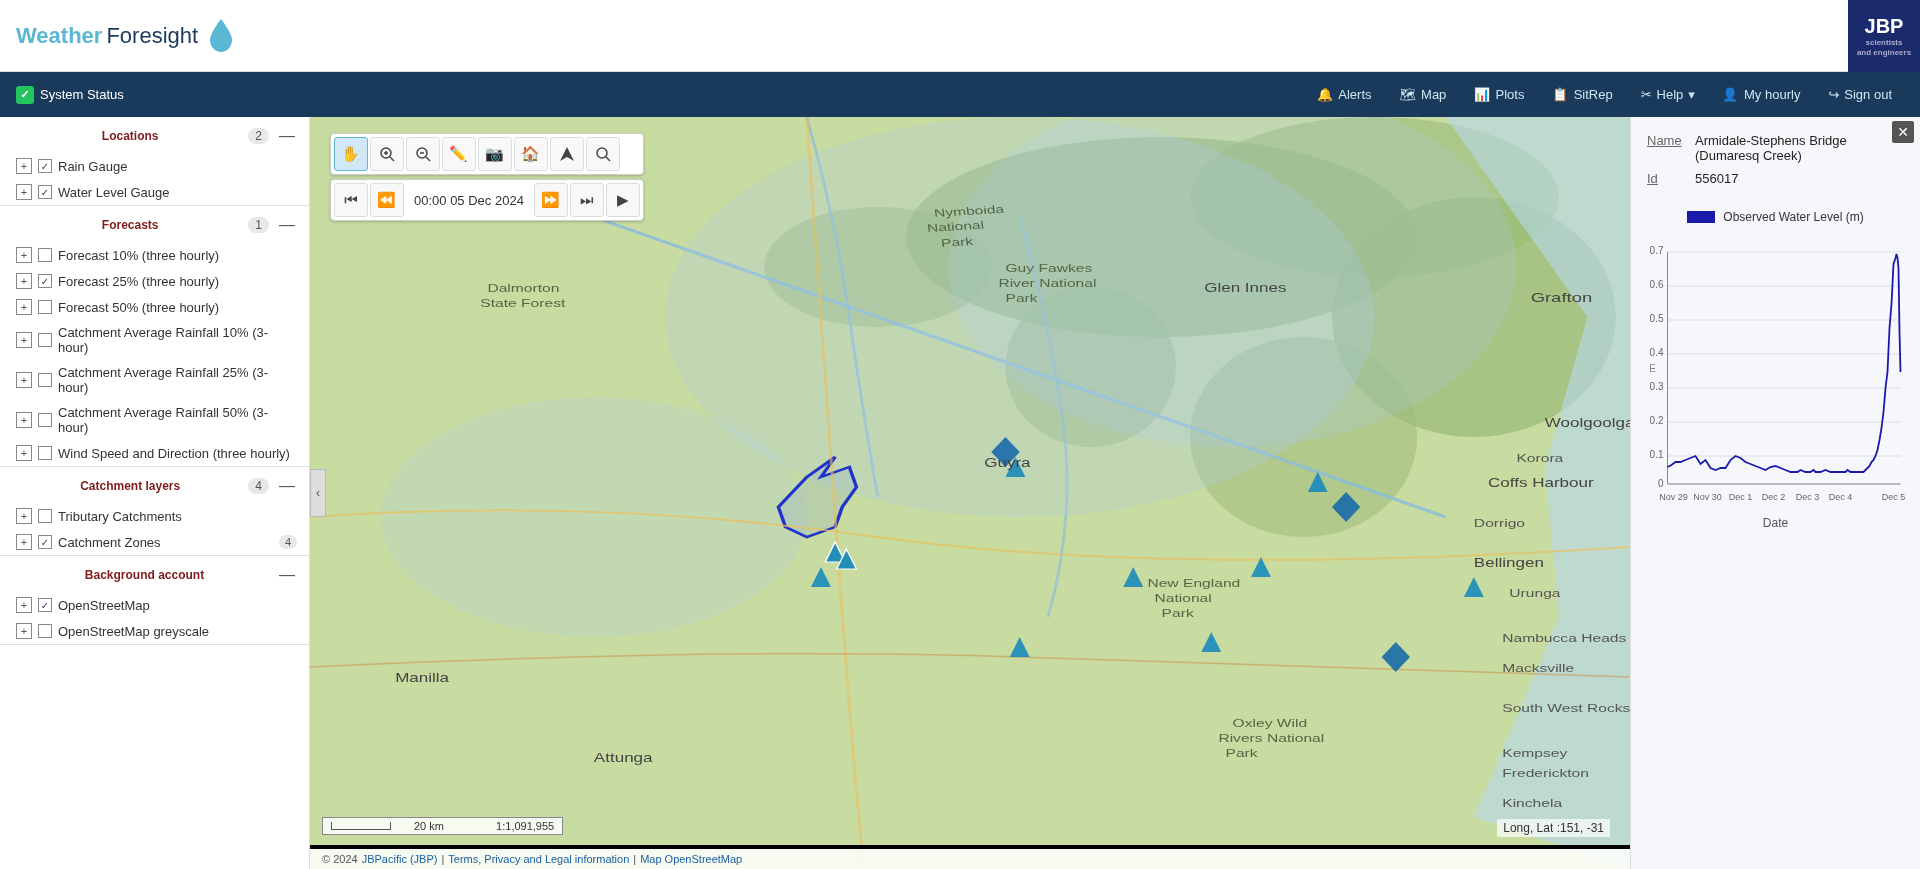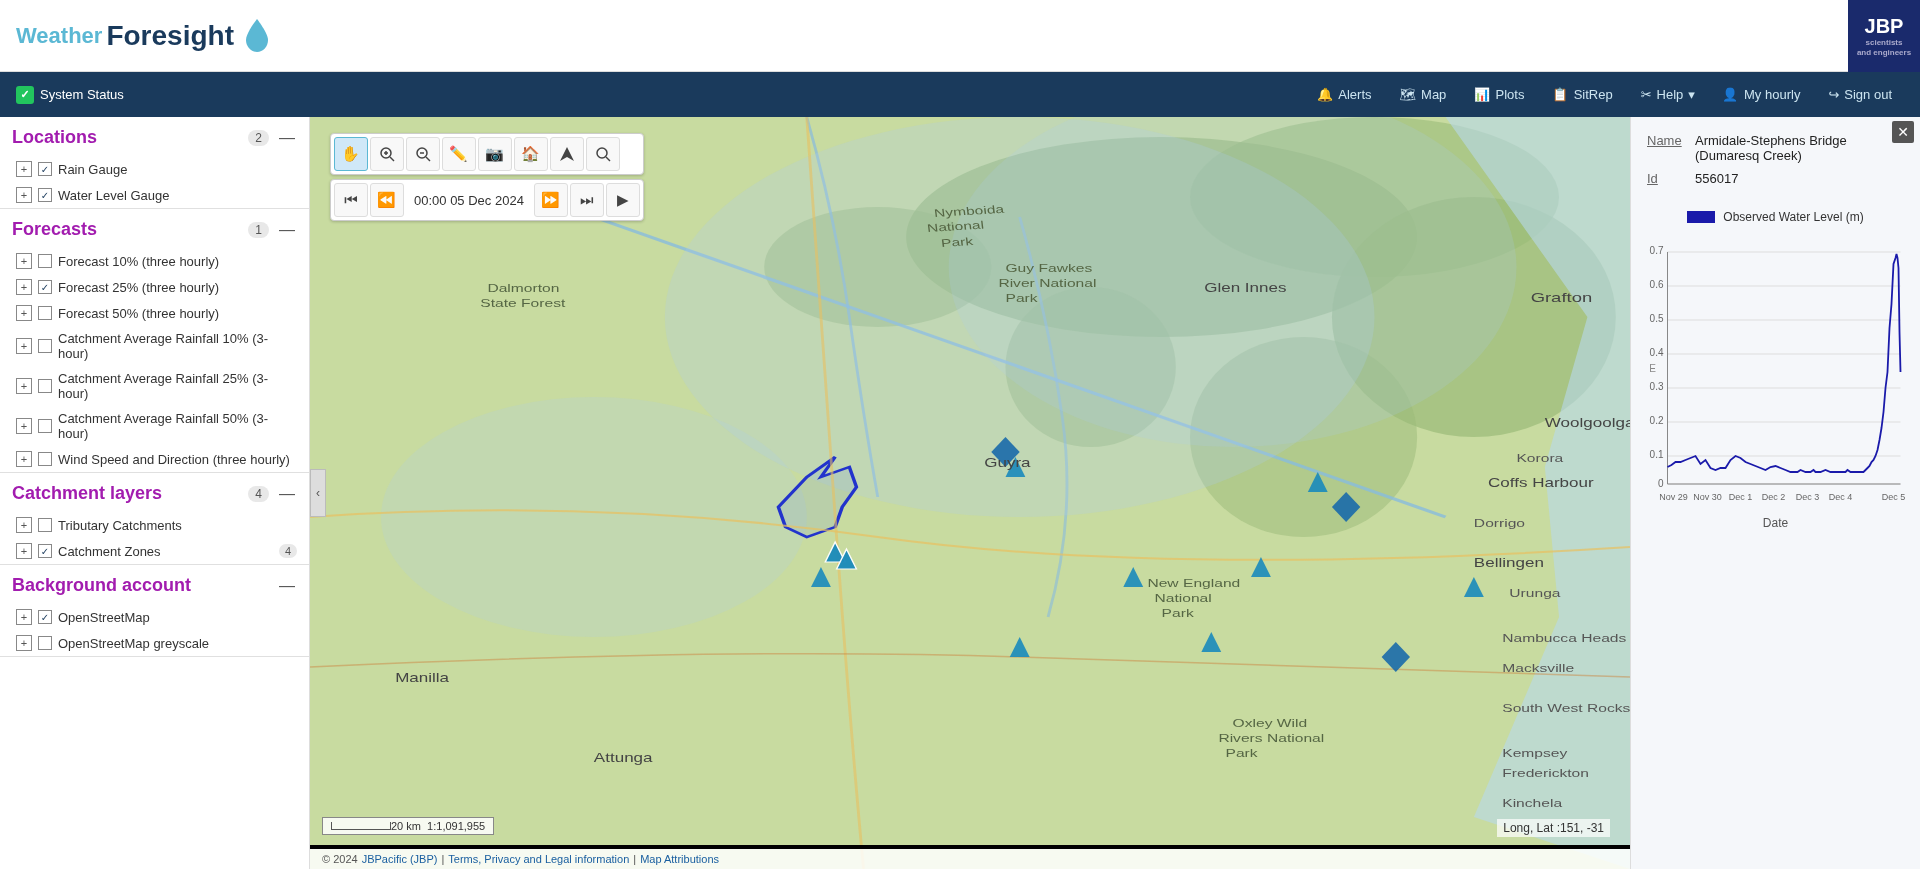--- a/index.html
+++ b/index.html
@@ -14,21 +14,21 @@
       padding: 0 16px;
       border-bottom: 1px solid #ddd;
       position: relative;
     }
     #logo {
       display: flex;
       align-items: center;
       gap: 4px;
     }
     .logo-text-weather { color: #5bb8d4; font-size: 22px; font-weight: bold; }
-    .logo-text-foresight { color: #1a3a5c; font-size: 28px; font-weight: bold; }
+    .logo-text-foresight { color: #1a3a5c; font-size: 22px; font-weight: normal; }
     .jbp-logo {
       position: absolute;
       right: 0;
       top: 0;
       width: 72px;
       height: 72px;
       background: #1a2a6c;
       display: flex;
       flex-direction: column;
       align-items: center;
@@ -96,23 +96,24 @@
     }
     .section-header {
       display: flex;
       align-items: center;
       padding: 10px 12px 8px 12px;
       background: #fff;
       cursor: pointer;
     }
     .section-title {
       font-weight: bold;
-      font-size: 18px;
-      color: #a21caf;
+      font-size: 12px;
+      color: #7f1d1d;
       flex: 1;
+      text-align: center;
     }
     .section-badge {
       background: #e8e8e8;
       border-radius: 10px;
       padding: 1px 7px;
       font-size: 12px;
       color: #555;
       margin-right: 8px;
     }
     .section-collapse {
@@ -341,21 +342,21 @@
     .scale-box {
       position: absolute;
       bottom: 34px;
       left: 12px;
       background: rgba(255,255,255,0.85);
       border: 1px solid #888;
       padding: 2px 8px;
       font-size: 11px;
       color: #333;
       display: flex;
-      gap: 0;
+      gap: 23px;
       align-items: center;
     }
 
     .scale-divider {
       width: 60px;
       height: 8px;
       border: 1.5px solid #555;
       border-top: none;
       display: inline-block;
     }
@@ -656,21 +657,21 @@
       <div id="coords">
         <span>Long, Lat :151, -31</span>
       </div>
 
       <div id="map-attribution">
         <span>© 2024</span>
         <a href="#">JBPacific (JBP)</a>
         <span>|</span>
         <a href="#">Terms, Privacy and Legal information</a>
         <span>|</span>
-        <a href="#">Map Attributions</a>
+        <a href="#">Map OpenStreetMap</a>
       </div>
     </div>
   </div>
 
   <div id="right-panel">
     <button id="panel-close">✕</button>
 
     <div class="panel-info">
       <div class="info-row">
         <span class="info-label">Name</span>

